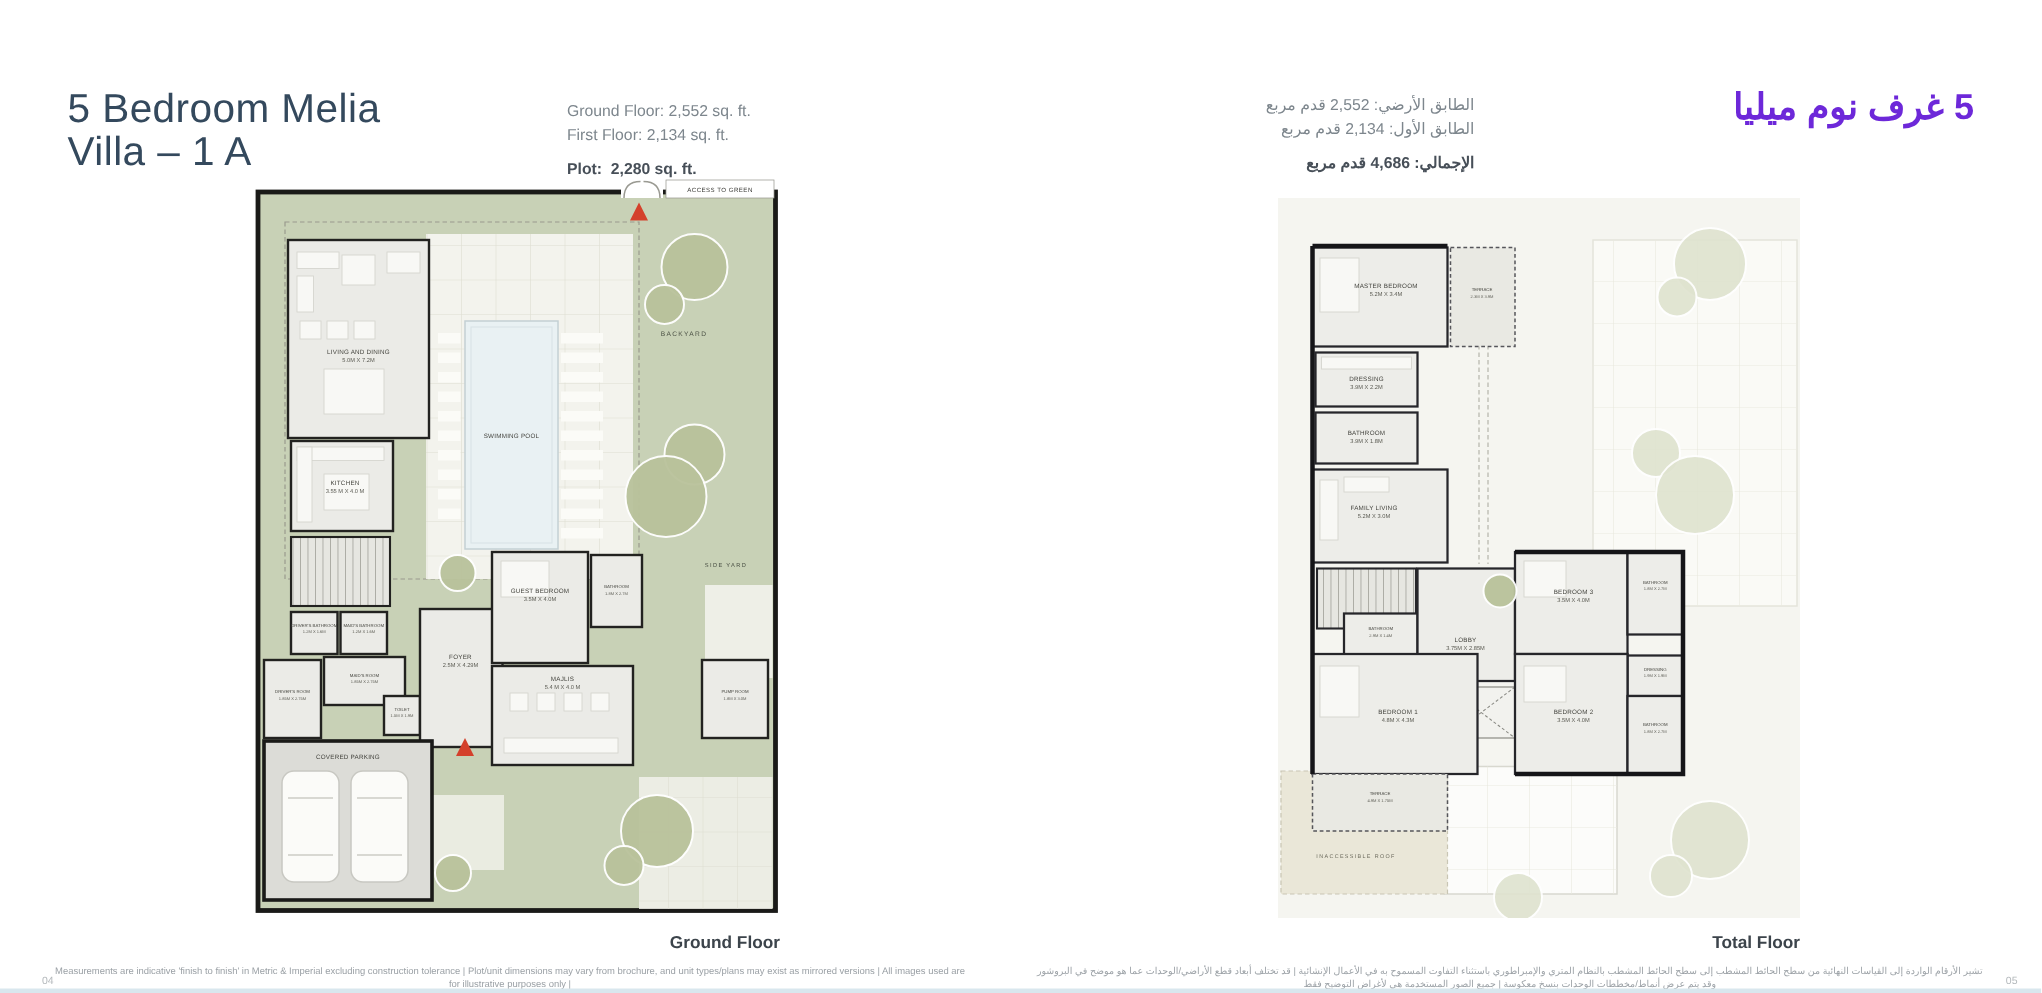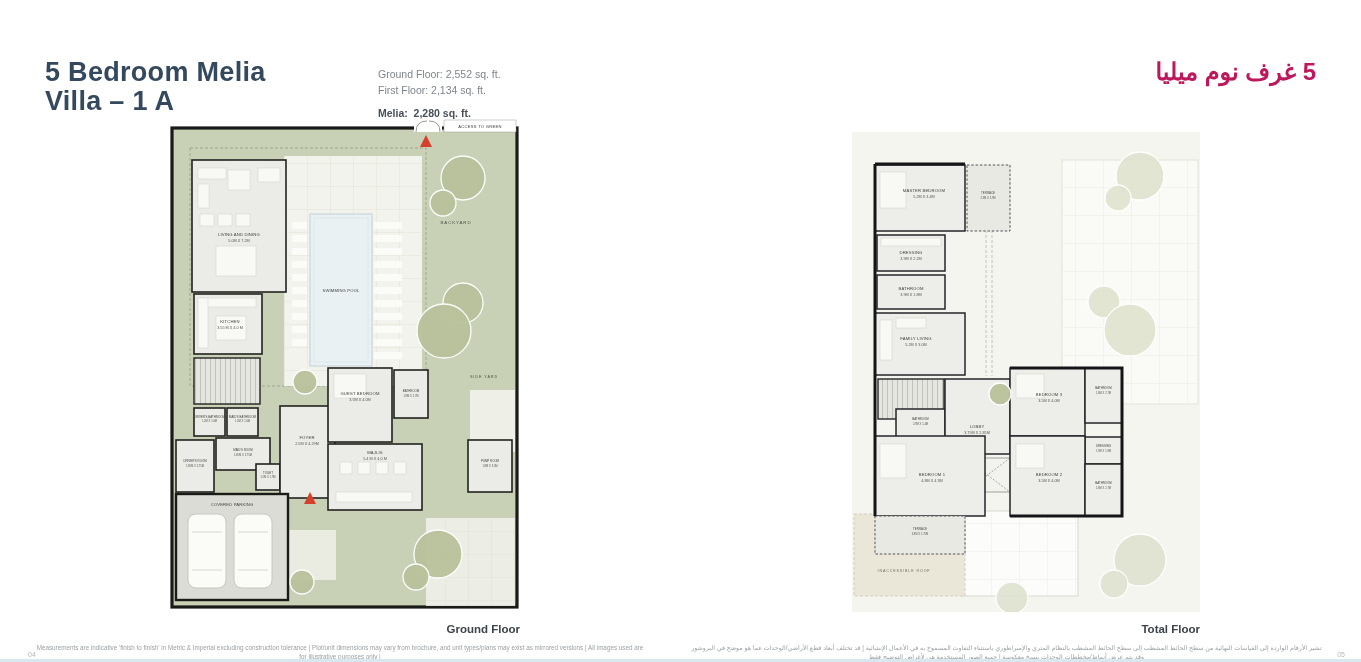--- a/index.html
+++ b/index.html
@@ -1,27 +1,27 @@
 <!DOCTYPE html>
 <html><head>
 <meta charset="utf-8">
 <style>
   html,body{margin:0;padding:0;background:#ffffff;}
   .page{position:relative;width:1361px;height:662px;background:#ffffff;overflow:hidden;
         font-family:"Liberation Sans",sans-serif;}
   
-  .title-en{position:absolute;left:45px;top:58px;font-size:27px;line-height:29px;font-weight:bold;
+  .title-en{position:absolute;left:45px;top:58px;font-size:27px;line-height:29px;font-weight:normal;
             color:#34495d;letter-spacing:.3px;}
   .stats-en{position:absolute;left:378px;top:66px;font-size:10.5px;line-height:16px;color:#7d868d;}
   .stats-en .total{font-weight:bold;color:#474f58;margin-top:7px;}
   .stats-ar{position:absolute;right:378px;top:62px;font-size:10.5px;line-height:16px;color:#7d868d;
             direction:rtl;text-align:right;}
   .stats-ar .total{font-weight:bold;color:#474f58;margin-top:7px;}
   .title-ar{position:absolute;right:45px;top:58px;font-size:24px;line-height:28px;font-weight:bold;
-            color:#be185d;direction:rtl;text-align:right;}
+            color:#6d28d9;direction:rtl;text-align:right;}
   
   .plan{position:absolute;}
   .plan-ground{left:170px;top:118px;width:350px;height:494px;}
   .plan-first{left:852px;top:132px;width:348px;height:480px;}
   .caption{position:absolute;top:623px;font-size:11.5px;font-weight:bold;color:#3c444b;text-align:right;}
   .caption-ground{left:170px;width:350px;}
   .caption-first{left:852px;width:348px;}
   
   .disclaimer{position:absolute;top:644px;font-size:6.3px;line-height:8.5px;color:#9ba1a6;text-align:center;}
   .disclaimer-en{left:35px;width:610px;}
@@ -50,23 +50,28 @@
 <div class="page">
 
   <div class="title-en">
     <div>5 Bedroom Melia</div>
     <div>Villa – 1 A</div>
   </div>
 
   <div class="stats-en">
     <div>Ground Floor: 2,552 sq. ft.</div>
     <div>First Floor: 2,134 sq. ft.</div>
-    <div class="total"><span>Melia:</span>&nbsp;&nbsp;<span>2,280 sq. ft.</span></div>
-  </div>
-
+    <div class="total"><span>Plot:</span>&nbsp;&nbsp;<span>2,280 sq. ft.</span></div>
+  </div>
+
+  <div class="stats-ar">
+    <div>الطابق الأرضي: 2,552 قدم مربع</div>
+    <div>الطابق الأول: 2,134 قدم مربع</div>
+    <div class="total">الإجمالي: 4,686 قدم مربع</div>
+  </div>
 
   <div class="title-ar">
     <div>5 غرف نوم ميليا</div>
   </div>
 
   <svg class="plan plan-ground" viewBox="0 0 350 494">
     <defs>
       <pattern id="hatchG" width="5" height="6" patternUnits="userSpaceOnUse">
         <rect width="5" height="6" fill="#e6e6e1"></rect>
           <line x1="0" y1="0" x2="0" y2="6" stroke="#9c9c94" stroke-width="1"></line>

